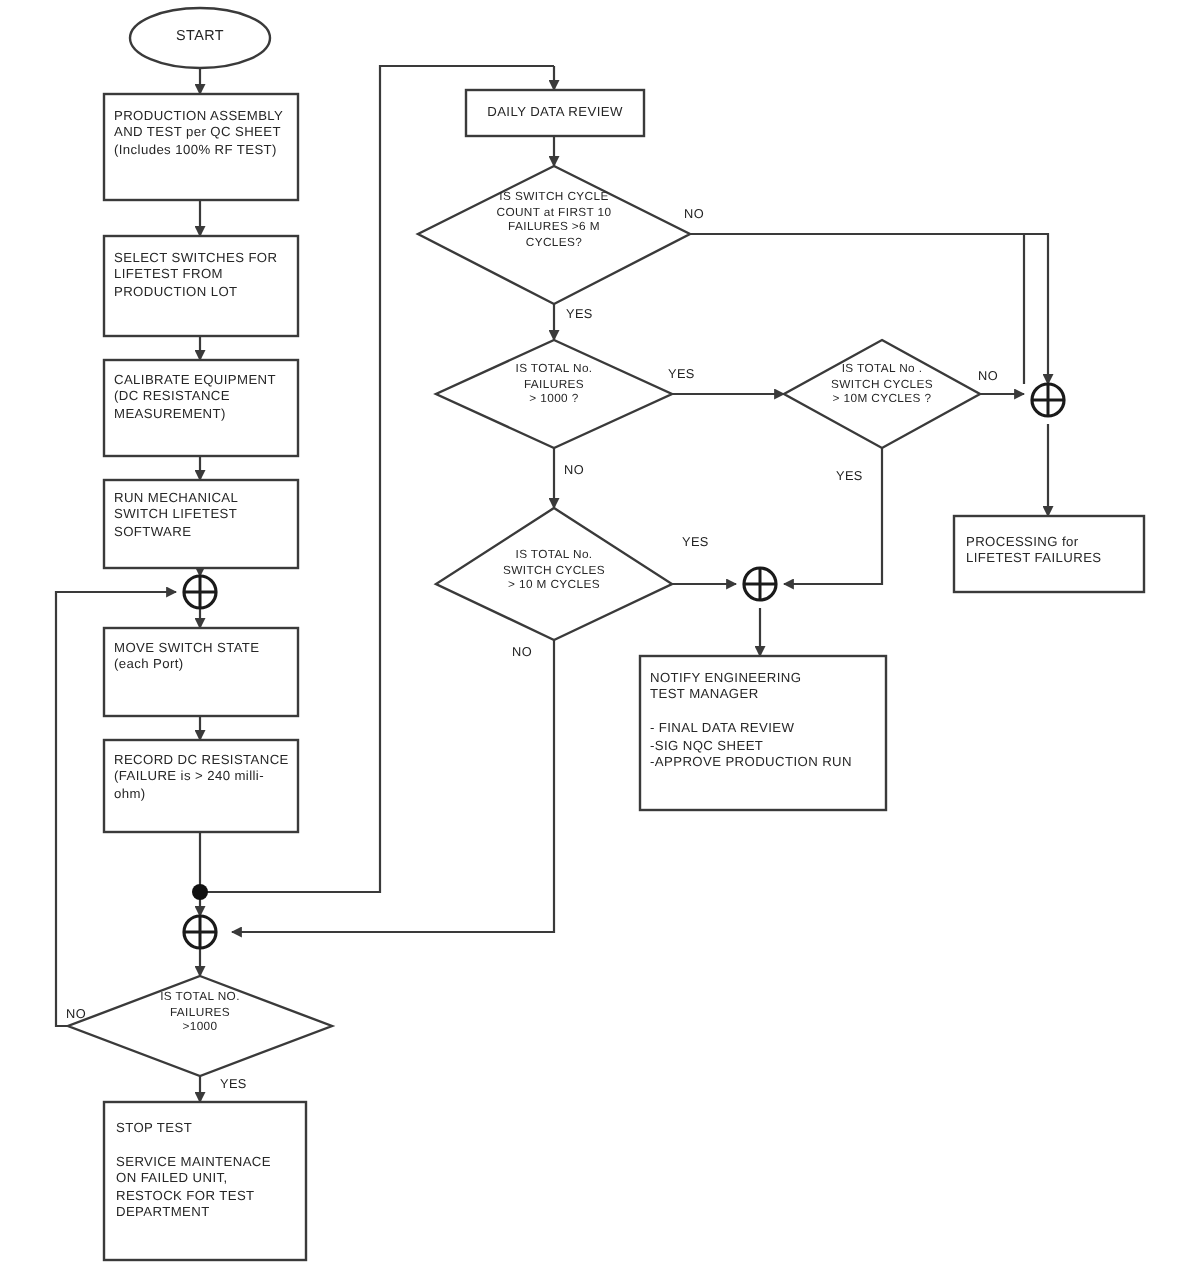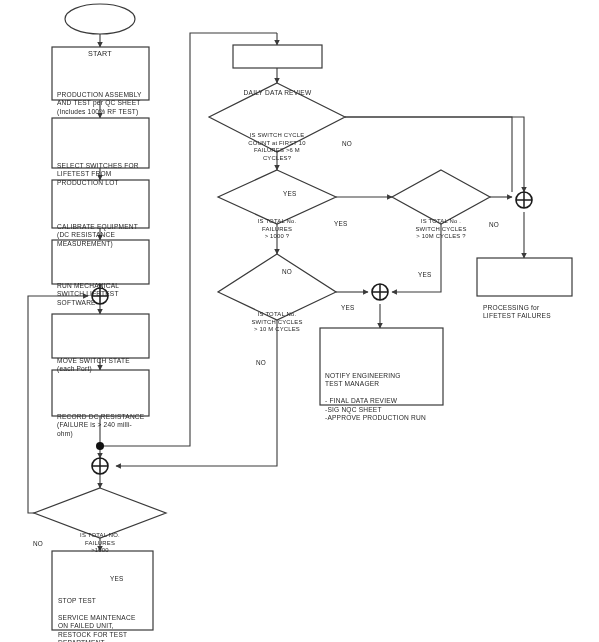--- a/index.html
+++ b/index.html
@@ -26,21 +26,20 @@
   }
   
   .lbl {
     position: absolute;
     color: #262626;
     font-family: "Liberation Sans", sans-serif;
     letter-spacing: 0.2px;
     line-height: 1.28;
     white-space: pre-line;
     pointer-events: none;
-    margin-top: 36px;
   }
   .box-text {
     font-size: 6.6px;
     text-align: left;
   }
   .dia-text {
     font-size: 5.9px;
     text-align: center;
   }
   .term-text {

